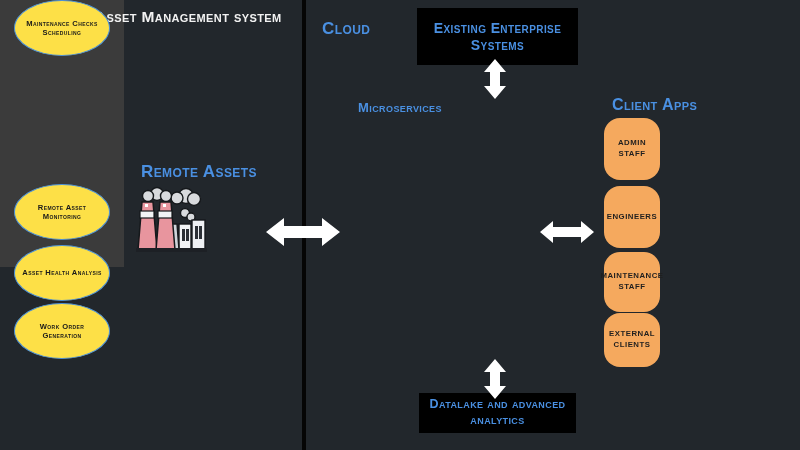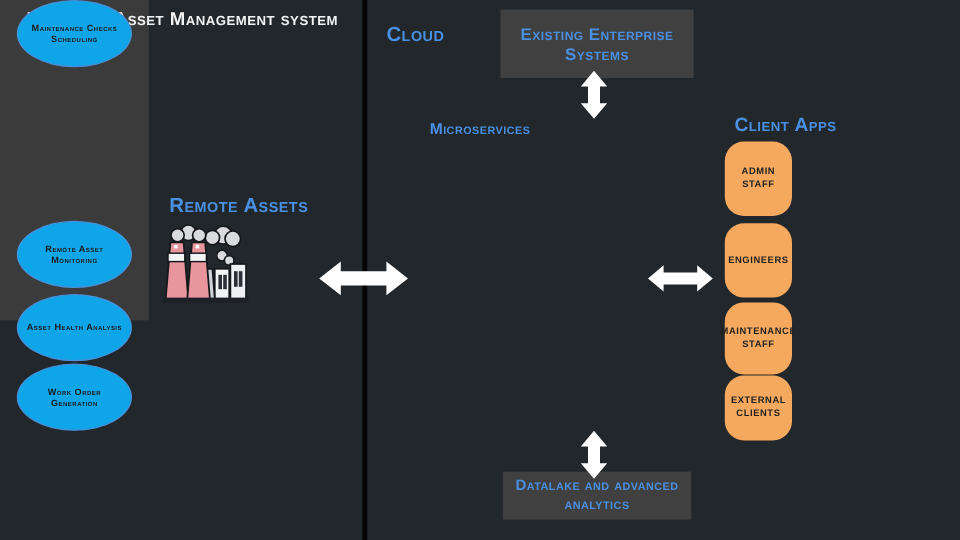--- a/index.html
+++ b/index.html
@@ -92,21 +92,21 @@
   }
   #factory-icon {
     width: 78px;
     height: 78px;
     display: block;
   }
 
   
   .panel-box {
     position: absolute;
-    background: #404040;
+    background: #000000;
   }
   #existing-systems-box {
     left: 417px;
     top: 8px;
     width: 161px;
     height: 57px;
     color: #4a90e2;
     font-size: 14px;
     font-weight: 700;
     line-height: 1.15;
@@ -132,21 +132,21 @@
     height: 267px;
     background: #3b3b3b;
   }
 
   
   .microservice-node {
     position: absolute;
     left: 14px;
     width: 96px;
     height: 56px;
-    background: #0ea5e9;
+    background: #fde047;
     border: 1.6px solid #4a90d9;
     border-radius: 50%;
     box-sizing: border-box;
     color: #1a1a1a;
     font-size: 7.6px;
     font-weight: 700;
     line-height: 1.25;
     padding: 0 6px;
   }
   .microservice-node:nth-of-type(1) { top: 120px; }

